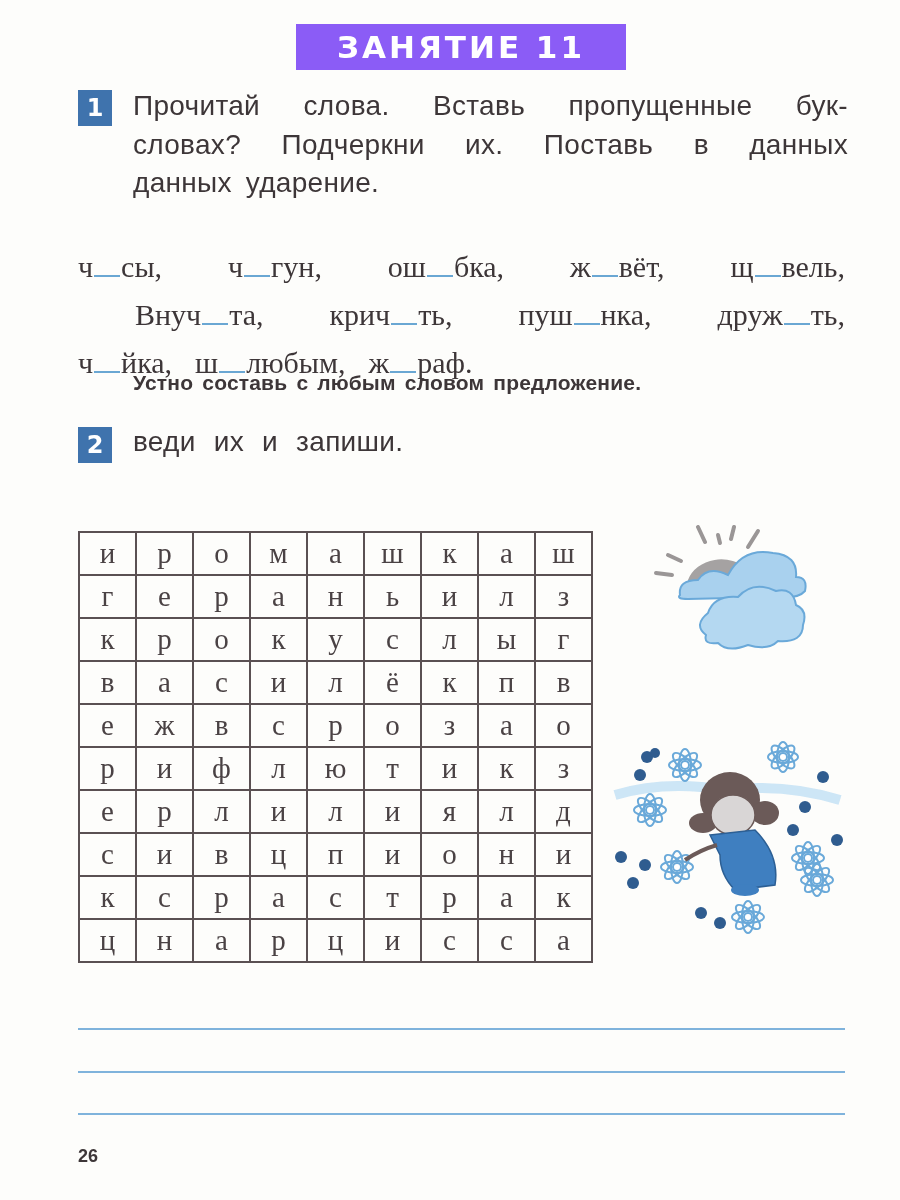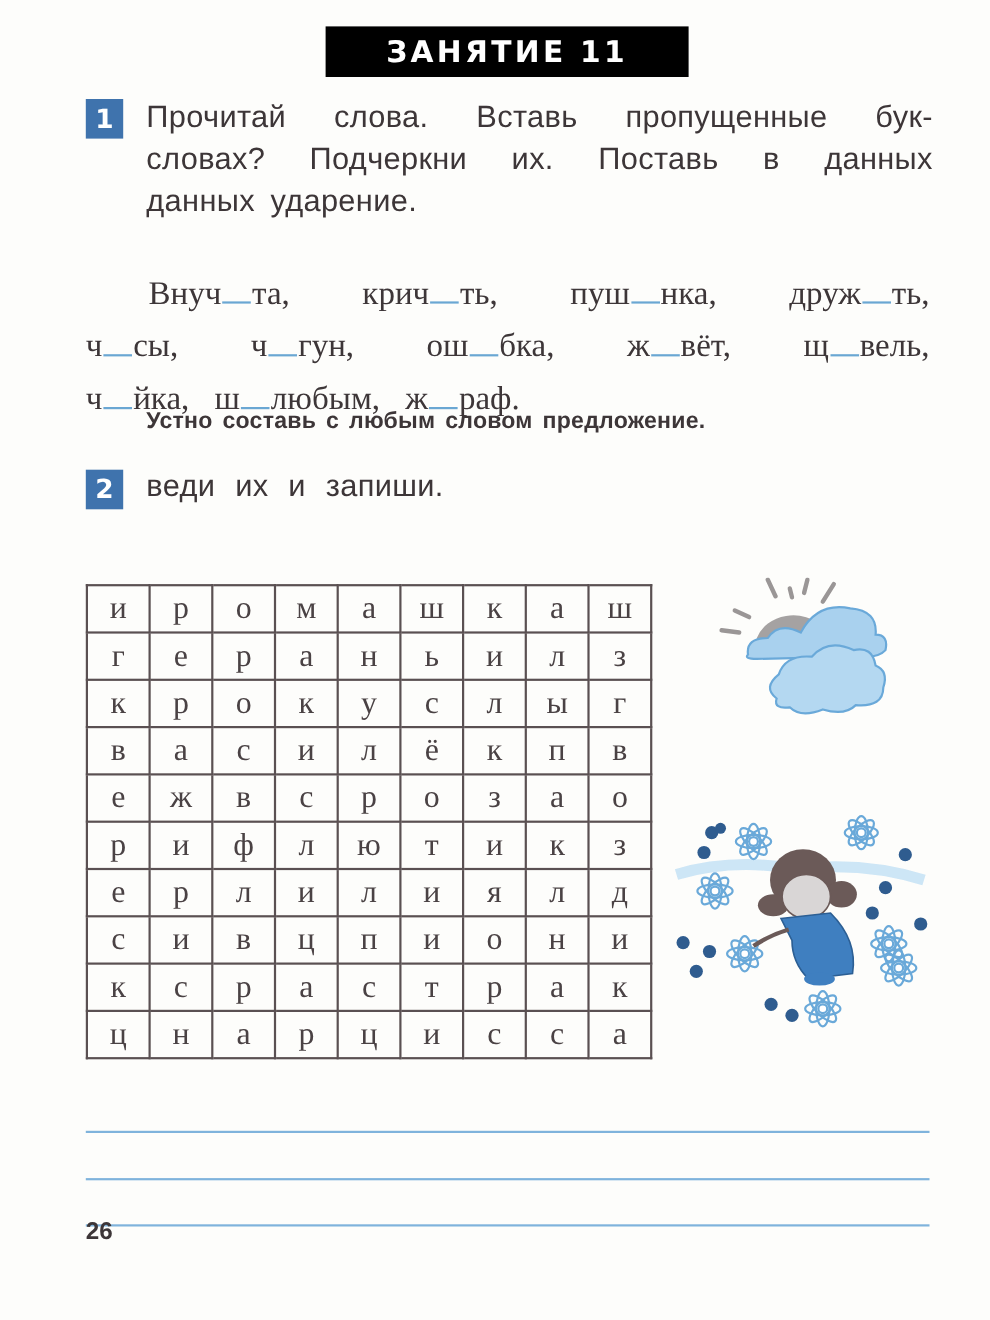--- a/index.html
+++ b/index.html
@@ -7,25 +7,25 @@
       width: 900px; height: 1200px;
       background: #fdfdfb;
       position: relative;
       overflow: hidden;
       color: #3d3638;
       font-family: "Liberation Sans", sans-serif;
     }
     .title {
       position: absolute; left: 296px; top: 24px;
       width: 330px; height: 46px;
-      background: #000000;
+      background: #8b5cf6;
       color: #ffffff;
       font-family: "DejaVu Sans", sans-serif;
       font-weight: bold;
-      font-size: 27px;
+      font-size: 31px;
       letter-spacing: 3px;
       display: flex; align-items: center; justify-content: center;
     }
     .badge {
       position: absolute;
       width: 34px; height: 36px;
       background: #3f73ad;
       color: #fff;
       font-family: "DejaVu Sans", sans-serif;
       font-weight: bold;
@@ -77,52 +77,52 @@
       text-align: center; vertical-align: middle;
       font-size: 29px;
       color: #4a4244;
       padding: 0;
     }
     .writing-line {
       position: absolute; left: 78px; width: 767px; height: 0;
       border-top: 2px solid #7fb3dc;
     }
     .page-number {
-      position: absolute; left: 78px; top: 1106px;
+      position: absolute; left: 78px; top: 1146px;
       font-family: "Liberation Sans", sans-serif;
-      font-weight: bold; font-size: 22px;
+      font-weight: bold; font-size: 18px;
       color: #3d3638;
     }
     .illus { position: absolute; }
   </style>
 </head>
 <body>
 
 <div class="title">ЗАНЯТИЕ 11</div>
 
 <div class="badge" style="left:78px; top:90px;">1</div>
 <div class="task-text" style="top:87px;">
   <span class="line justify">Прочитай слова. Вставь пропущенные бук-</span>
   <span class="line justify">словах? Подчеркни их. Поставь в данных</span>
   <span class="line" style="word-spacing:6px;">данных ударение.</span>
 </div>
 
 <div class="words" style="top:243px;">
-  <span class="wline first">
-    <span><span>Внуч</span><span class="gap"></span><span>та,</span></span>
-    <span><span>крич</span><span class="gap"></span><span>ть,</span></span>
-    <span><span>пуш</span><span class="gap"></span><span>нка,</span></span>
-    <span><span>друж</span><span class="gap"></span><span>ть,</span></span>
-  </span>
   <span class="wline">
     <span><span>ч</span><span class="gap"></span><span>сы,</span></span>
     <span><span>ч</span><span class="gap"></span><span>гун,</span></span>
     <span><span>ош</span><span class="gap"></span><span>бка,</span></span>
     <span><span>ж</span><span class="gap"></span><span>вёт,</span></span>
     <span><span>щ</span><span class="gap"></span><span>вель,</span></span>
+  </span>
+  <span class="wline first">
+    <span><span>Внуч</span><span class="gap"></span><span>та,</span></span>
+    <span><span>крич</span><span class="gap"></span><span>ть,</span></span>
+    <span><span>пуш</span><span class="gap"></span><span>нка,</span></span>
+    <span><span>друж</span><span class="gap"></span><span>ть,</span></span>
   </span>
   <span class="wline last">
     <span><span>ч</span><span class="gap"></span><span>йка,</span></span>&nbsp;
     <span><span>ш</span><span class="gap"></span><span>любым,</span></span>&nbsp;
     <span><span>ж</span><span class="gap"></span><span>раф.</span></span>
   </span>
 </div>
 
 <div class="oral">Устно составь с любым словом предложение.</div>
 

